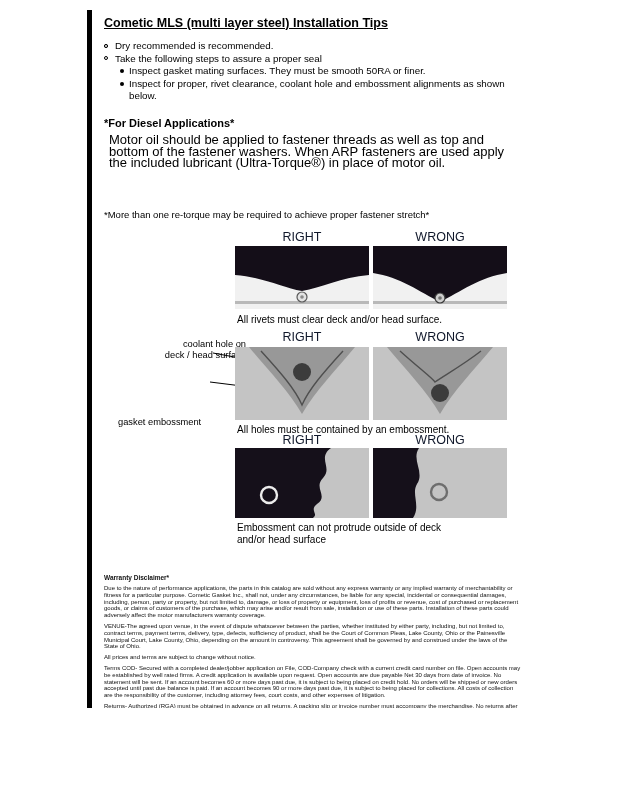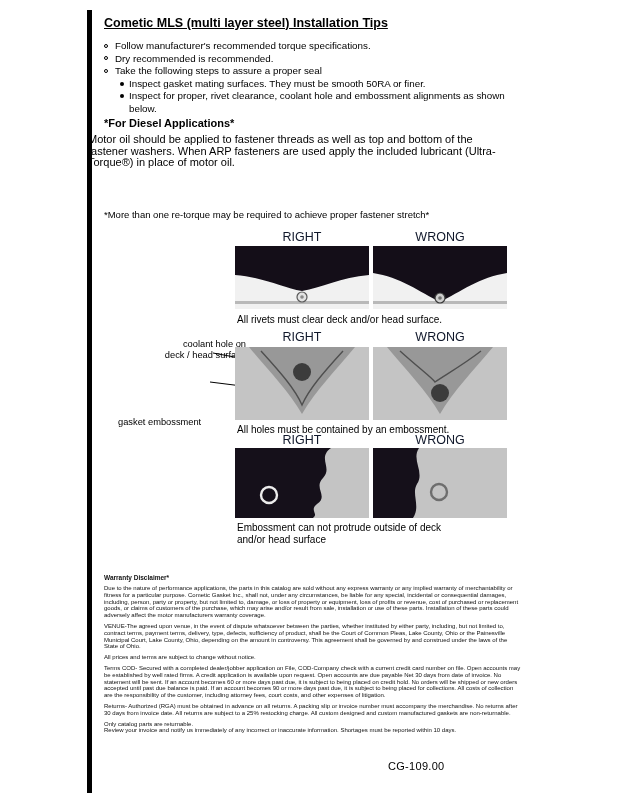--- a/index.html
+++ b/index.html
@@ -1,31 +1,31 @@
 <!DOCTYPE html>
 <html><head>
 <meta charset="utf-8">
 <style>
   * { margin: 0; padding: 0; box-sizing: border-box; }
   html, body { background: #ffffff; }
   body { font-family: "Liberation Sans", sans-serif; color: #000; }
-  .page { position: relative; width: 618px; height: 800px; background: #fff; overflow: hidden; }
+  .page { position: relative; width: 618px; height: 708px; background: #fff; overflow: hidden; }
 
   .left-rule { position: absolute; left: 87px; top: 10px; width: 5px; height: 783px; background: #000; }
 
   .title { position: absolute; left: 104px; top: 16px; font-size: 12.5px; font-weight: bold; text-decoration: underline; }
 
   .tips { position: absolute; left: 104px; top: 40px; width: 412px; }
   .bullet { position: relative; padding-left: 11px; font-size: 9.8px; line-height: 12.5px; }
   .bullet .marker { position: absolute; left: 0; top: 3.5px; width: 4px; height: 4px; border: 1px solid #000; border-radius: 50%; background: #fff; }
   .subbullet { position: relative; margin-left: 15px; padding-left: 10px; font-size: 9.8px; line-height: 12.5px; }
   .subbullet .marker { position: absolute; left: 1px; top: 4px; width: 4px; height: 4px; background: #000; border-radius: 50%; }
 
   .diesel-heading { position: absolute; left: 104px; top: 117px; font-size: 11px; font-weight: bold; }
-  .para1 { position: absolute; left: 88px; top: 134px; width: 410px; font-size: 11px; line-height: 11.5px; }
+  .para1 { position: absolute; left: 109px; top: 134px; width: 410px; font-size: 13px; line-height: 11.5px; }
   .para2 { position: absolute; left: 104px; top: 170px; width: 410px; font-size: 9.5px; line-height: 11.5px; }
   .note  { position: absolute; left: 104px; top: 209px; width: 410px; font-size: 9.5px; }
 
   .diag-label { position: absolute; width: 134px; text-align: center; font-size: 12.5px; color: #0f172a; }
   .diag-box { position: absolute; width: 134px; font-size: 0; }
   .caption { position: absolute; left: 237px; font-size: 10px; line-height: 12px; }
   .caption3 { width: 232px; }
 
   .callout { position: absolute; font-size: 9.3px; line-height: 10.5px; }
   .callout-coolant { left: 156px; top: 339px; width: 90px; text-align: right; }
@@ -44,21 +44,20 @@
 
 <div class="page">
 
   <div class="left-rule"></div>
 
   <h1 class="title">Cometic MLS (multi layer steel) Installation Tips</h1>
 
   <div class="tips">
     <div class="bullet">
       <span class="marker"></span>
-      <span>Follow manufacturer's recommended torque specifications.</span>
     </div>
     <div class="bullet">
       <span class="marker"></span>
       <span>Dry recommended is recommended.</span>
     </div>
     <div class="bullet">
       <span class="marker"></span>
       <span>Take the following steps to assure a proper seal</span>
     </div>
     <div class="subbullet">

